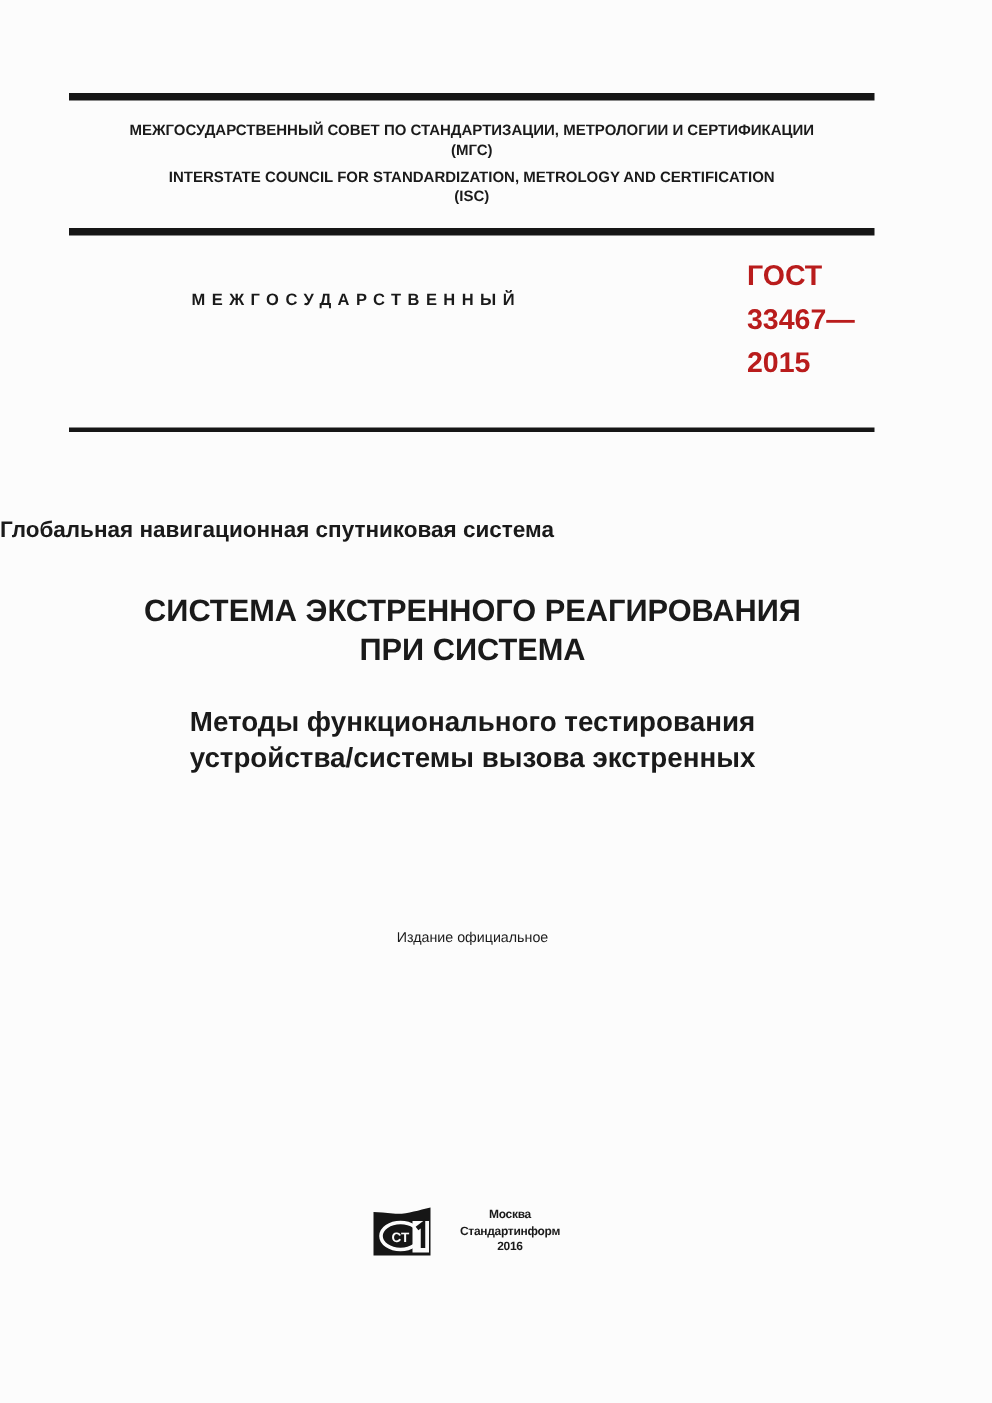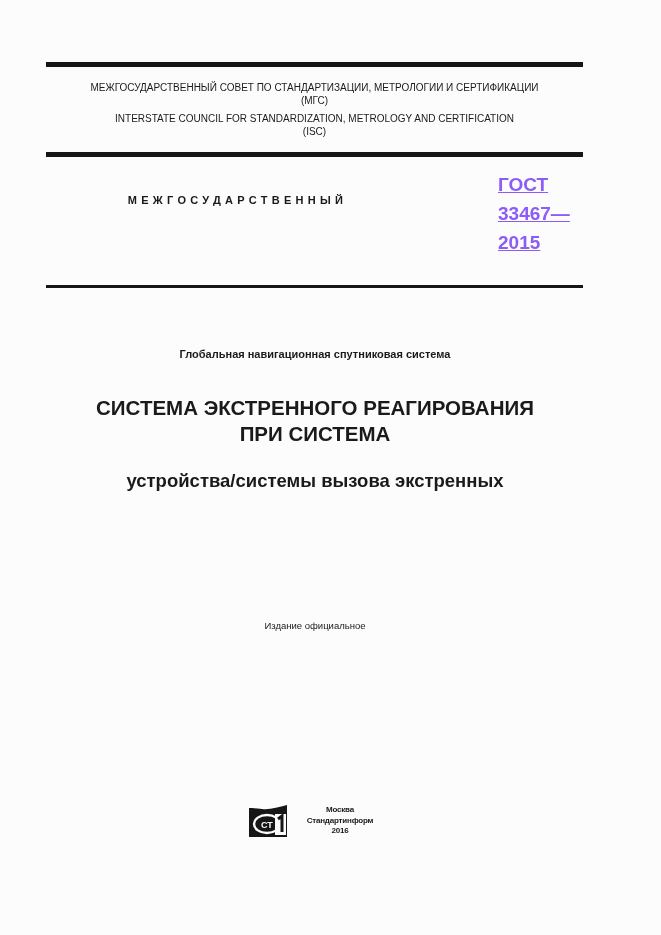--- a/index.html
+++ b/index.html
@@ -23,21 +23,21 @@
     }
     .rule-top { top: 62px; height: 5px; }
     .rule-mid { top: 152px; height: 5px; }
     .rule-low { top: 285px; height: 3px; }
 
     .council {
       position: absolute;
       left: 46px;
       width: 537px;
       text-align: center;
-      font-weight: normal;
+      font-weight: bold;
       font-size: 10px;
       line-height: 13px;
     }
     .council-ru { top: 81px; }
     .council-en { top: 112px; }
 
     .kind {
       position: absolute;
       left: 100px;
       width: 275px;
@@ -48,30 +48,28 @@
       line-height: 22px;
       top: 189px;
     }
     .gost {
       position: absolute;
       left: 498px;
       top: 170px;
       font-weight: bold;
       font-size: 19px;
       line-height: 29px;
-      color: #8b5cf6;
-      text-decoration: underline;
+      color: #b91c1c;
     }
     .subtitle {
       position: absolute;
       left: 0;
       width: 630px;
-      text-align: center;
       font-weight: bold;
-      font-size: 11px;
+      font-size: 15px;
       top: 343px;
       line-height: 22px;
     }
     .main-title {
       position: absolute;
       left: 0;
       width: 630px;
       text-align: center;
       font-weight: bold;
       font-size: 20.5px;
@@ -145,20 +143,21 @@
 <div class="rule rule-low"></div>
 
 <div class="subtitle">Глобальная навигационная спутниковая система</div>
 
 <div class="main-title">
   <div>СИСТЕМА ЭКСТРЕННОГО РЕАГИРОВАНИЯ</div>
   <div>ПРИ СИСТЕМА</div>
 </div>
 
 <div class="desc">
+  <div>Методы функционального тестирования</div>
   <div>устройства/системы вызова экстренных</div>
 </div>
 
 <div class="edition">Издание официальное</div>
 
 <div class="logo">
   <svg width="40" height="34" viewBox="0 0 40 34" xmlns="http://www.w3.org/2000/svg">
     <path d="M1 4 L1 33 L39 33 L39 1 C30 3 22 6 14 5 C9 4.5 5 4 1 4 Z" fill="#161616"></path>
     <ellipse cx="19" cy="20" rx="13" ry="9" fill="none" stroke="#fcfcfc" stroke-width="2.4"></ellipse>
     <rect x="27" y="10" width="11" height="21" fill="#fcfcfc"></rect>

